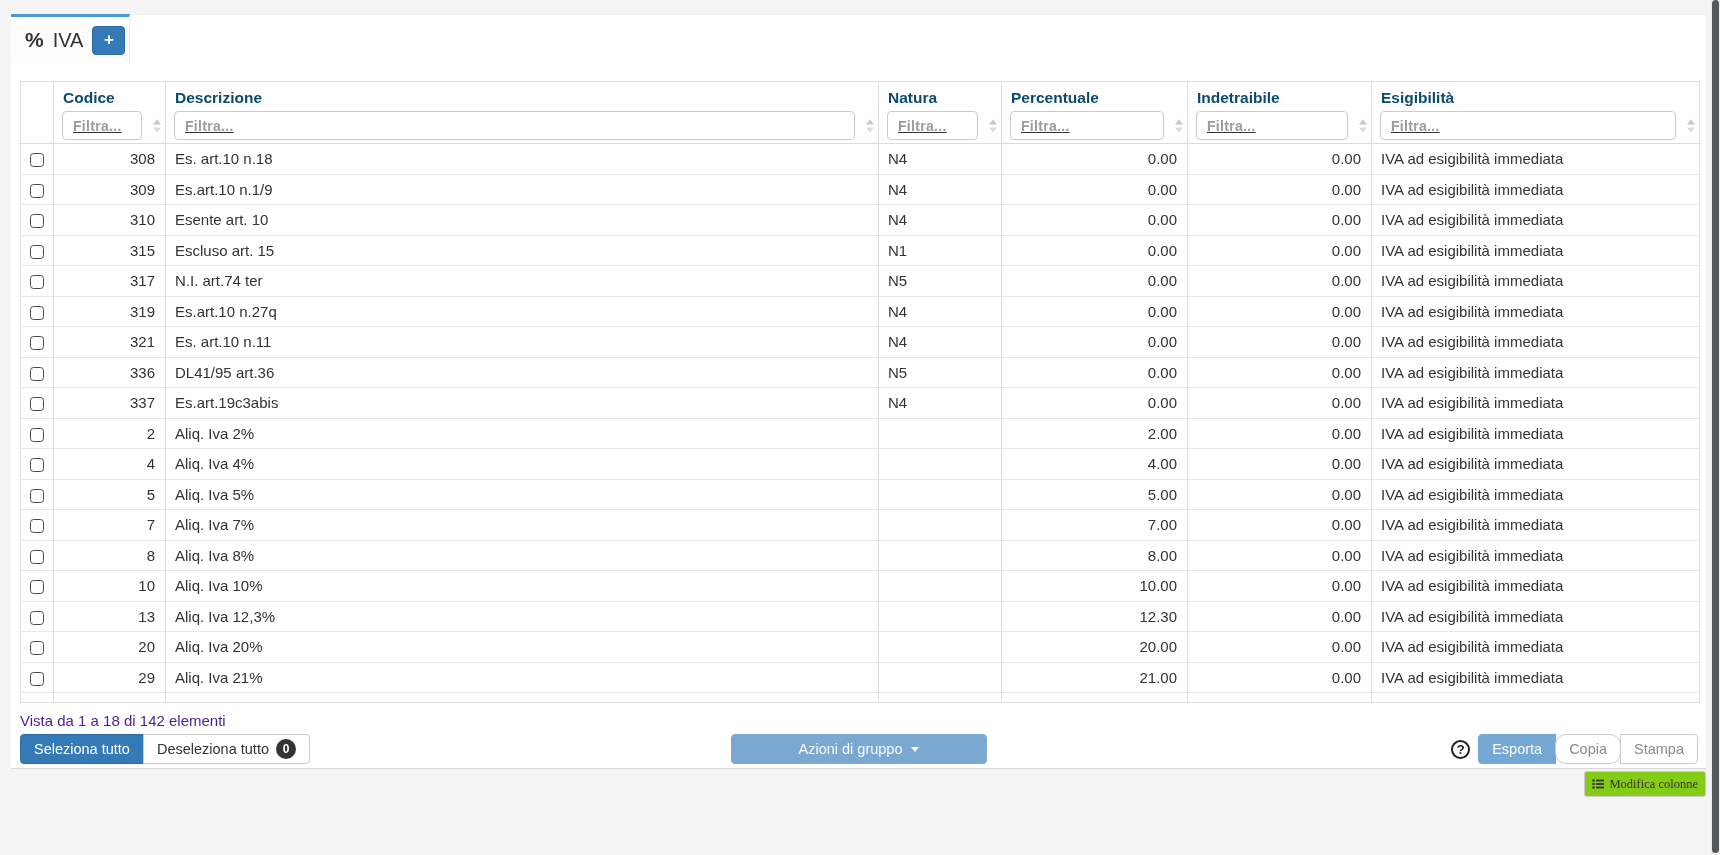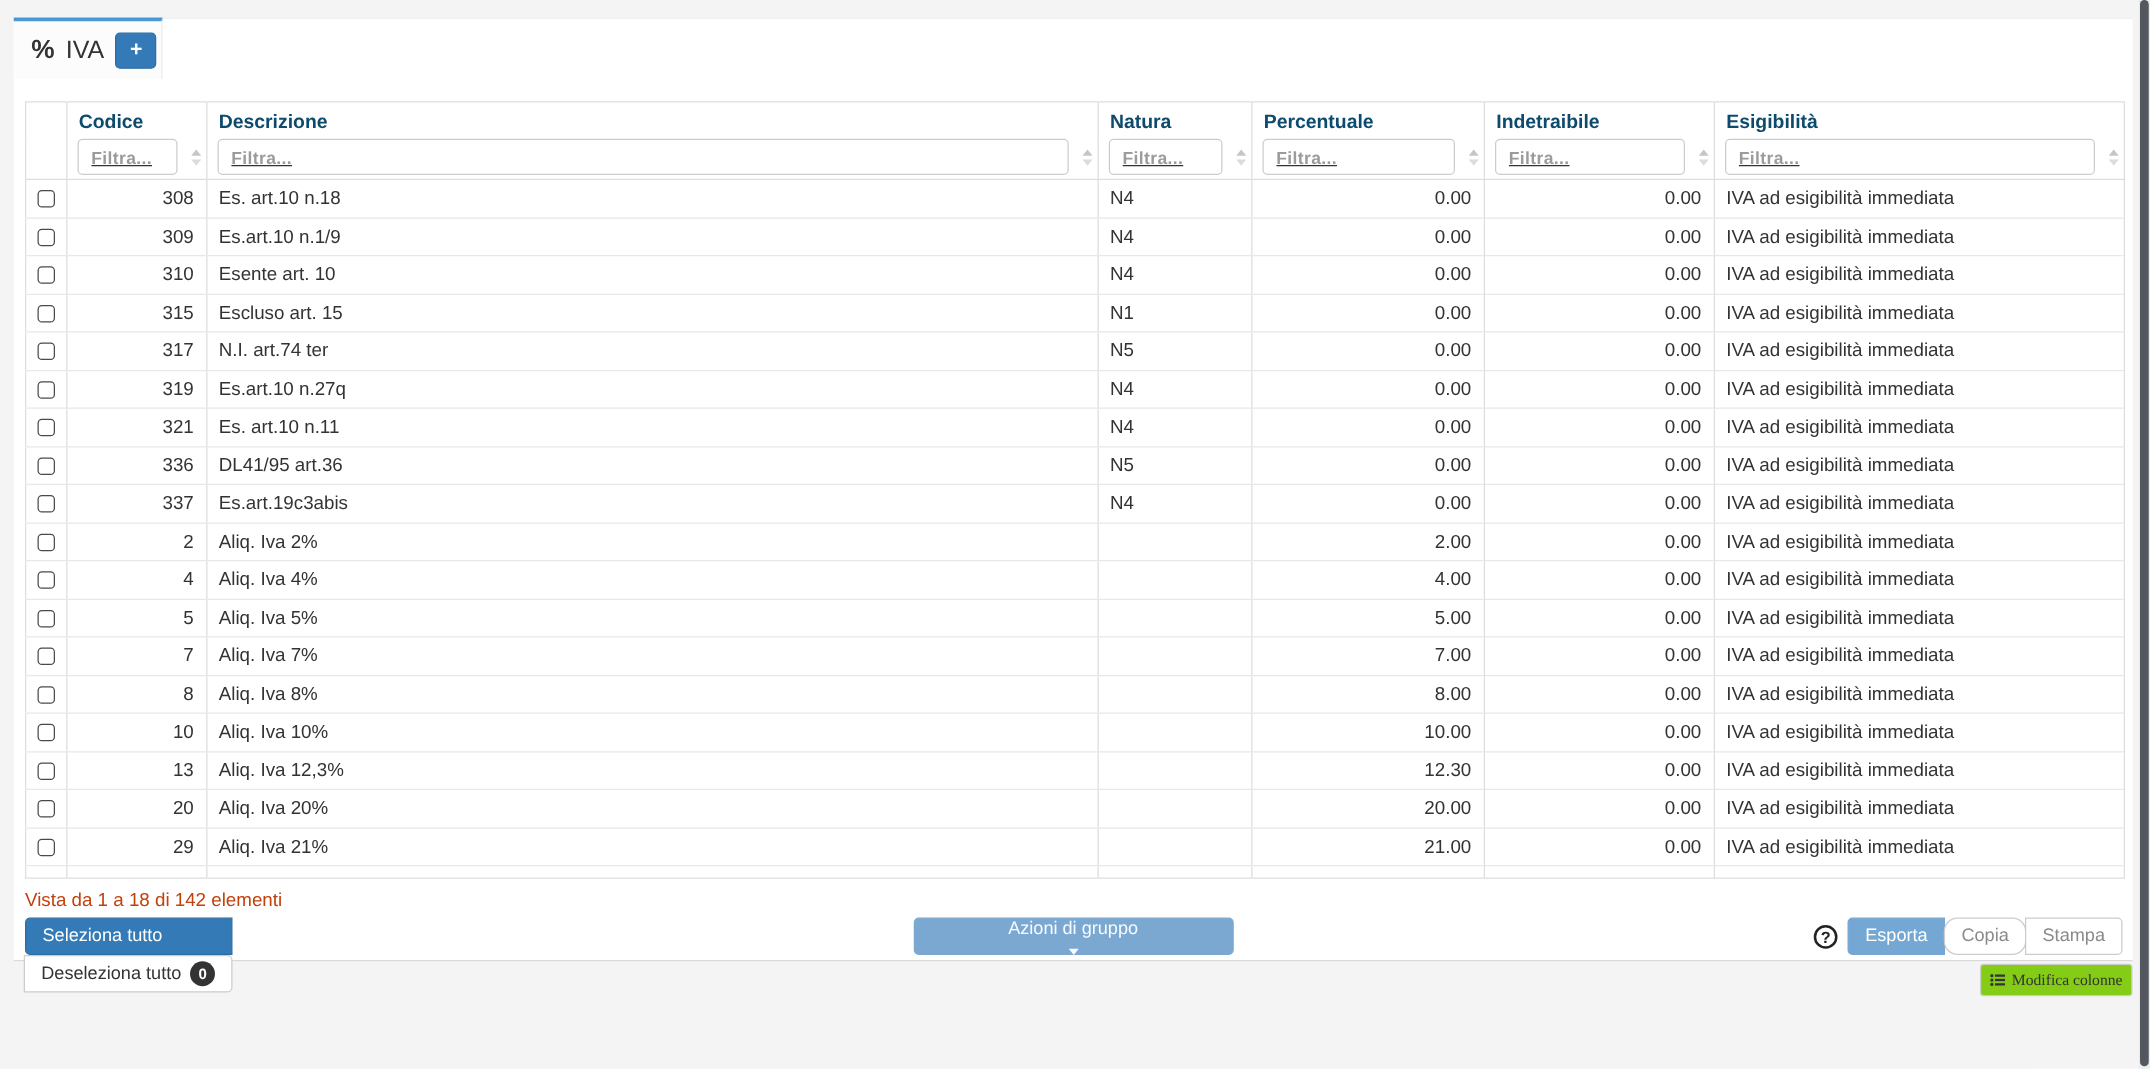--- a/index.html
+++ b/index.html
@@ -78,42 +78,42 @@
   .num { text-align:right; padding-right:10px; }
   .txt { text-align:left; padding-left:9px; }
   .cb-cell { text-align:center; }
   .cb {
     display:inline-block; width:14px; height:14px;
     border:1.6px solid #4a4a4a; border-radius:3.5px;
     background:#fff; vertical-align:middle; cursor:pointer;
   }
 
   
-  .summary { position:absolute; left:9px; top:697px; font-size:15px; color:#c2410c; }
+  .summary { position:absolute; left:9px; top:697px; font-size:15px; color:#4c1d95; }
   .footer-bar { position:absolute; left:0; top:719px; width:100%; height:30px; }
   .btn {
     height:30px; font-size:14.5px; padding:0 13px;
     display:flex; align-items:center; cursor:pointer; font-family:inherit;
     background:#fff; border:1px solid #ccc; color:#333;
   }
-  .left-group { position:absolute; left:9px; top:0; display:flex;flex-direction:column; }
+  .left-group { position:absolute; left:9px; top:0; display:flex; }
   .btn-select { background:#337ab7; border:1px solid #2e6da4; color:#fff; border-radius:4px 0 0 4px; }
   .btn-deselect { border-radius:0 4px 4px 0; margin-left:-1px; }
   .badge {
     display:inline-block; min-width:20px; height:20px; border-radius:10px;
     background:#333; color:#fff; font-size:12px; font-weight:700;
     line-height:20px; text-align:center; margin-left:7px; padding:0 4px;
   }
   .center-btn {
     position:absolute; left:50%; top:0; transform:translateX(-50%);
     width:256px; height:30px;
     background:#7aa8d0; border:1px solid #7aa8d0; border-radius:4px;
     color:#f7fbff; font-size:14.5px;
     display:flex; align-items:center; justify-content:center; gap:8px;
-    cursor:pointer; font-family:inherit;flex-direction:column;
+    cursor:pointer; font-family:inherit;
   }
   .caret {
     width:0; height:0; border-left:4px solid transparent;
     border-right:4px solid transparent; border-top:5px solid #f7fbff;
   }
   .right-group { position:absolute; right:8px; top:0; display:flex; align-items:center; }
   .help {
     width:19px; height:19px; border:2px solid #222; border-radius:50%;
     display:flex; align-items:center; justify-content:center;
     font-size:13px; font-weight:700; color:#222; margin-right:8px; cursor:pointer;

